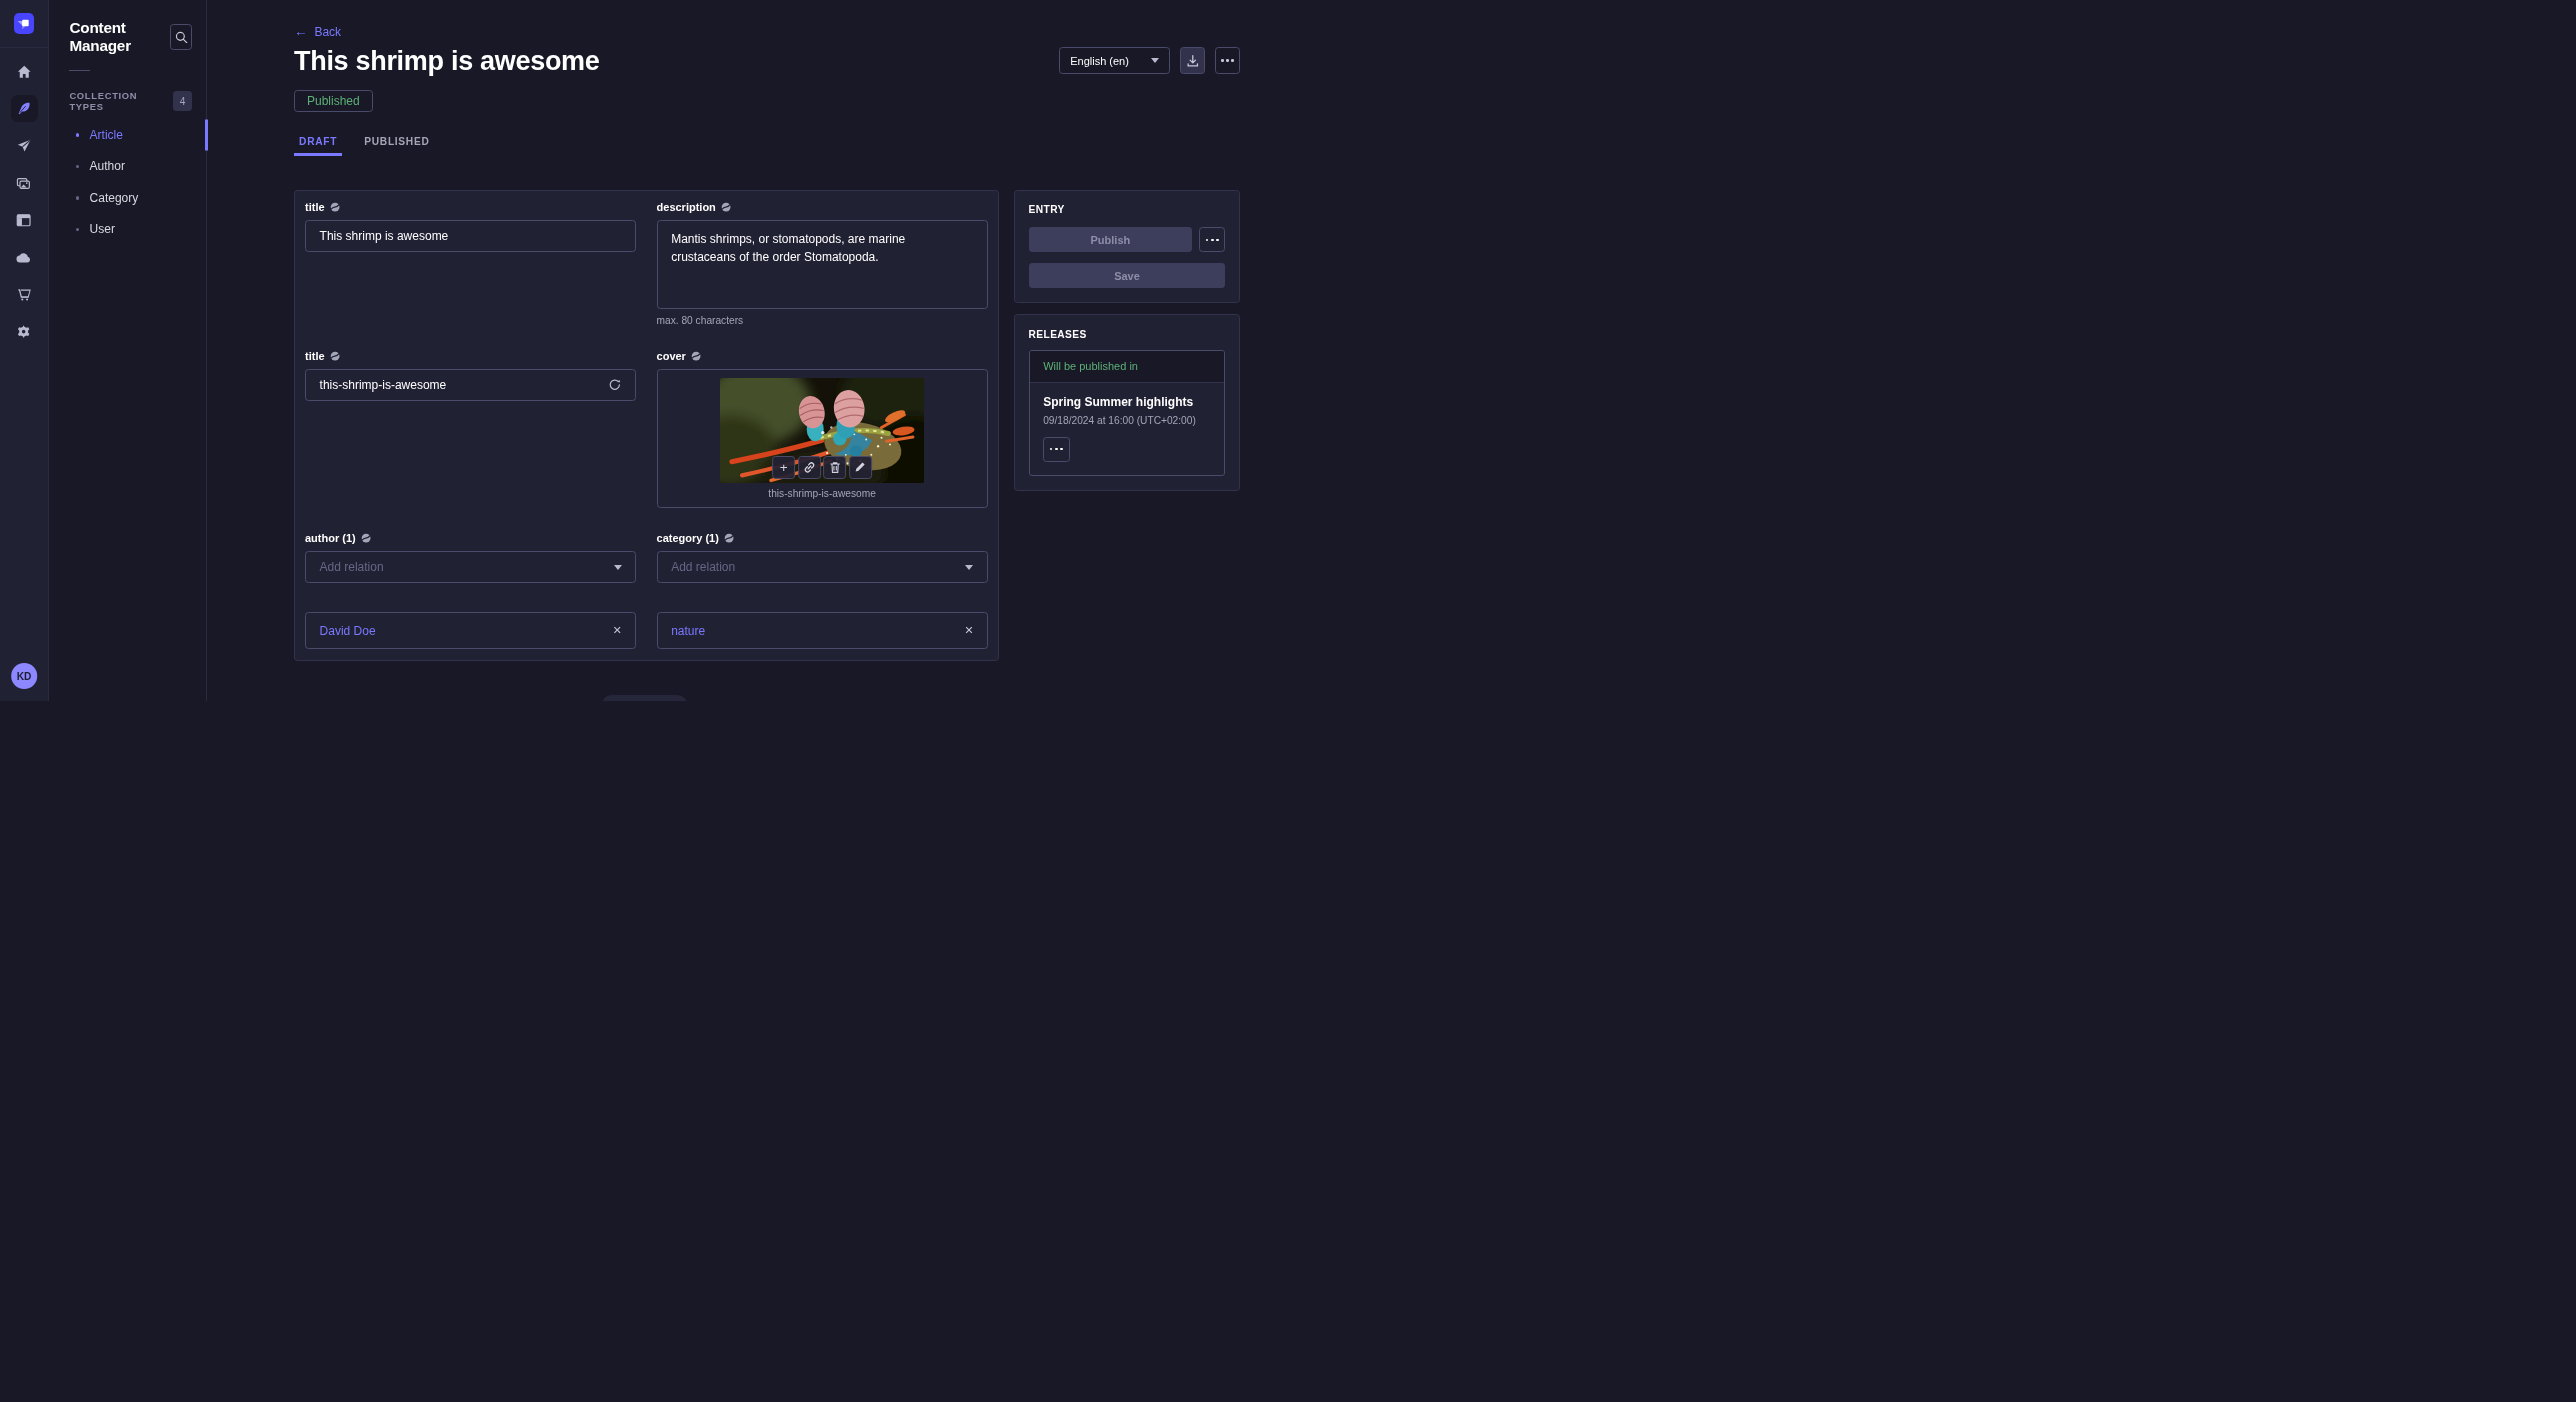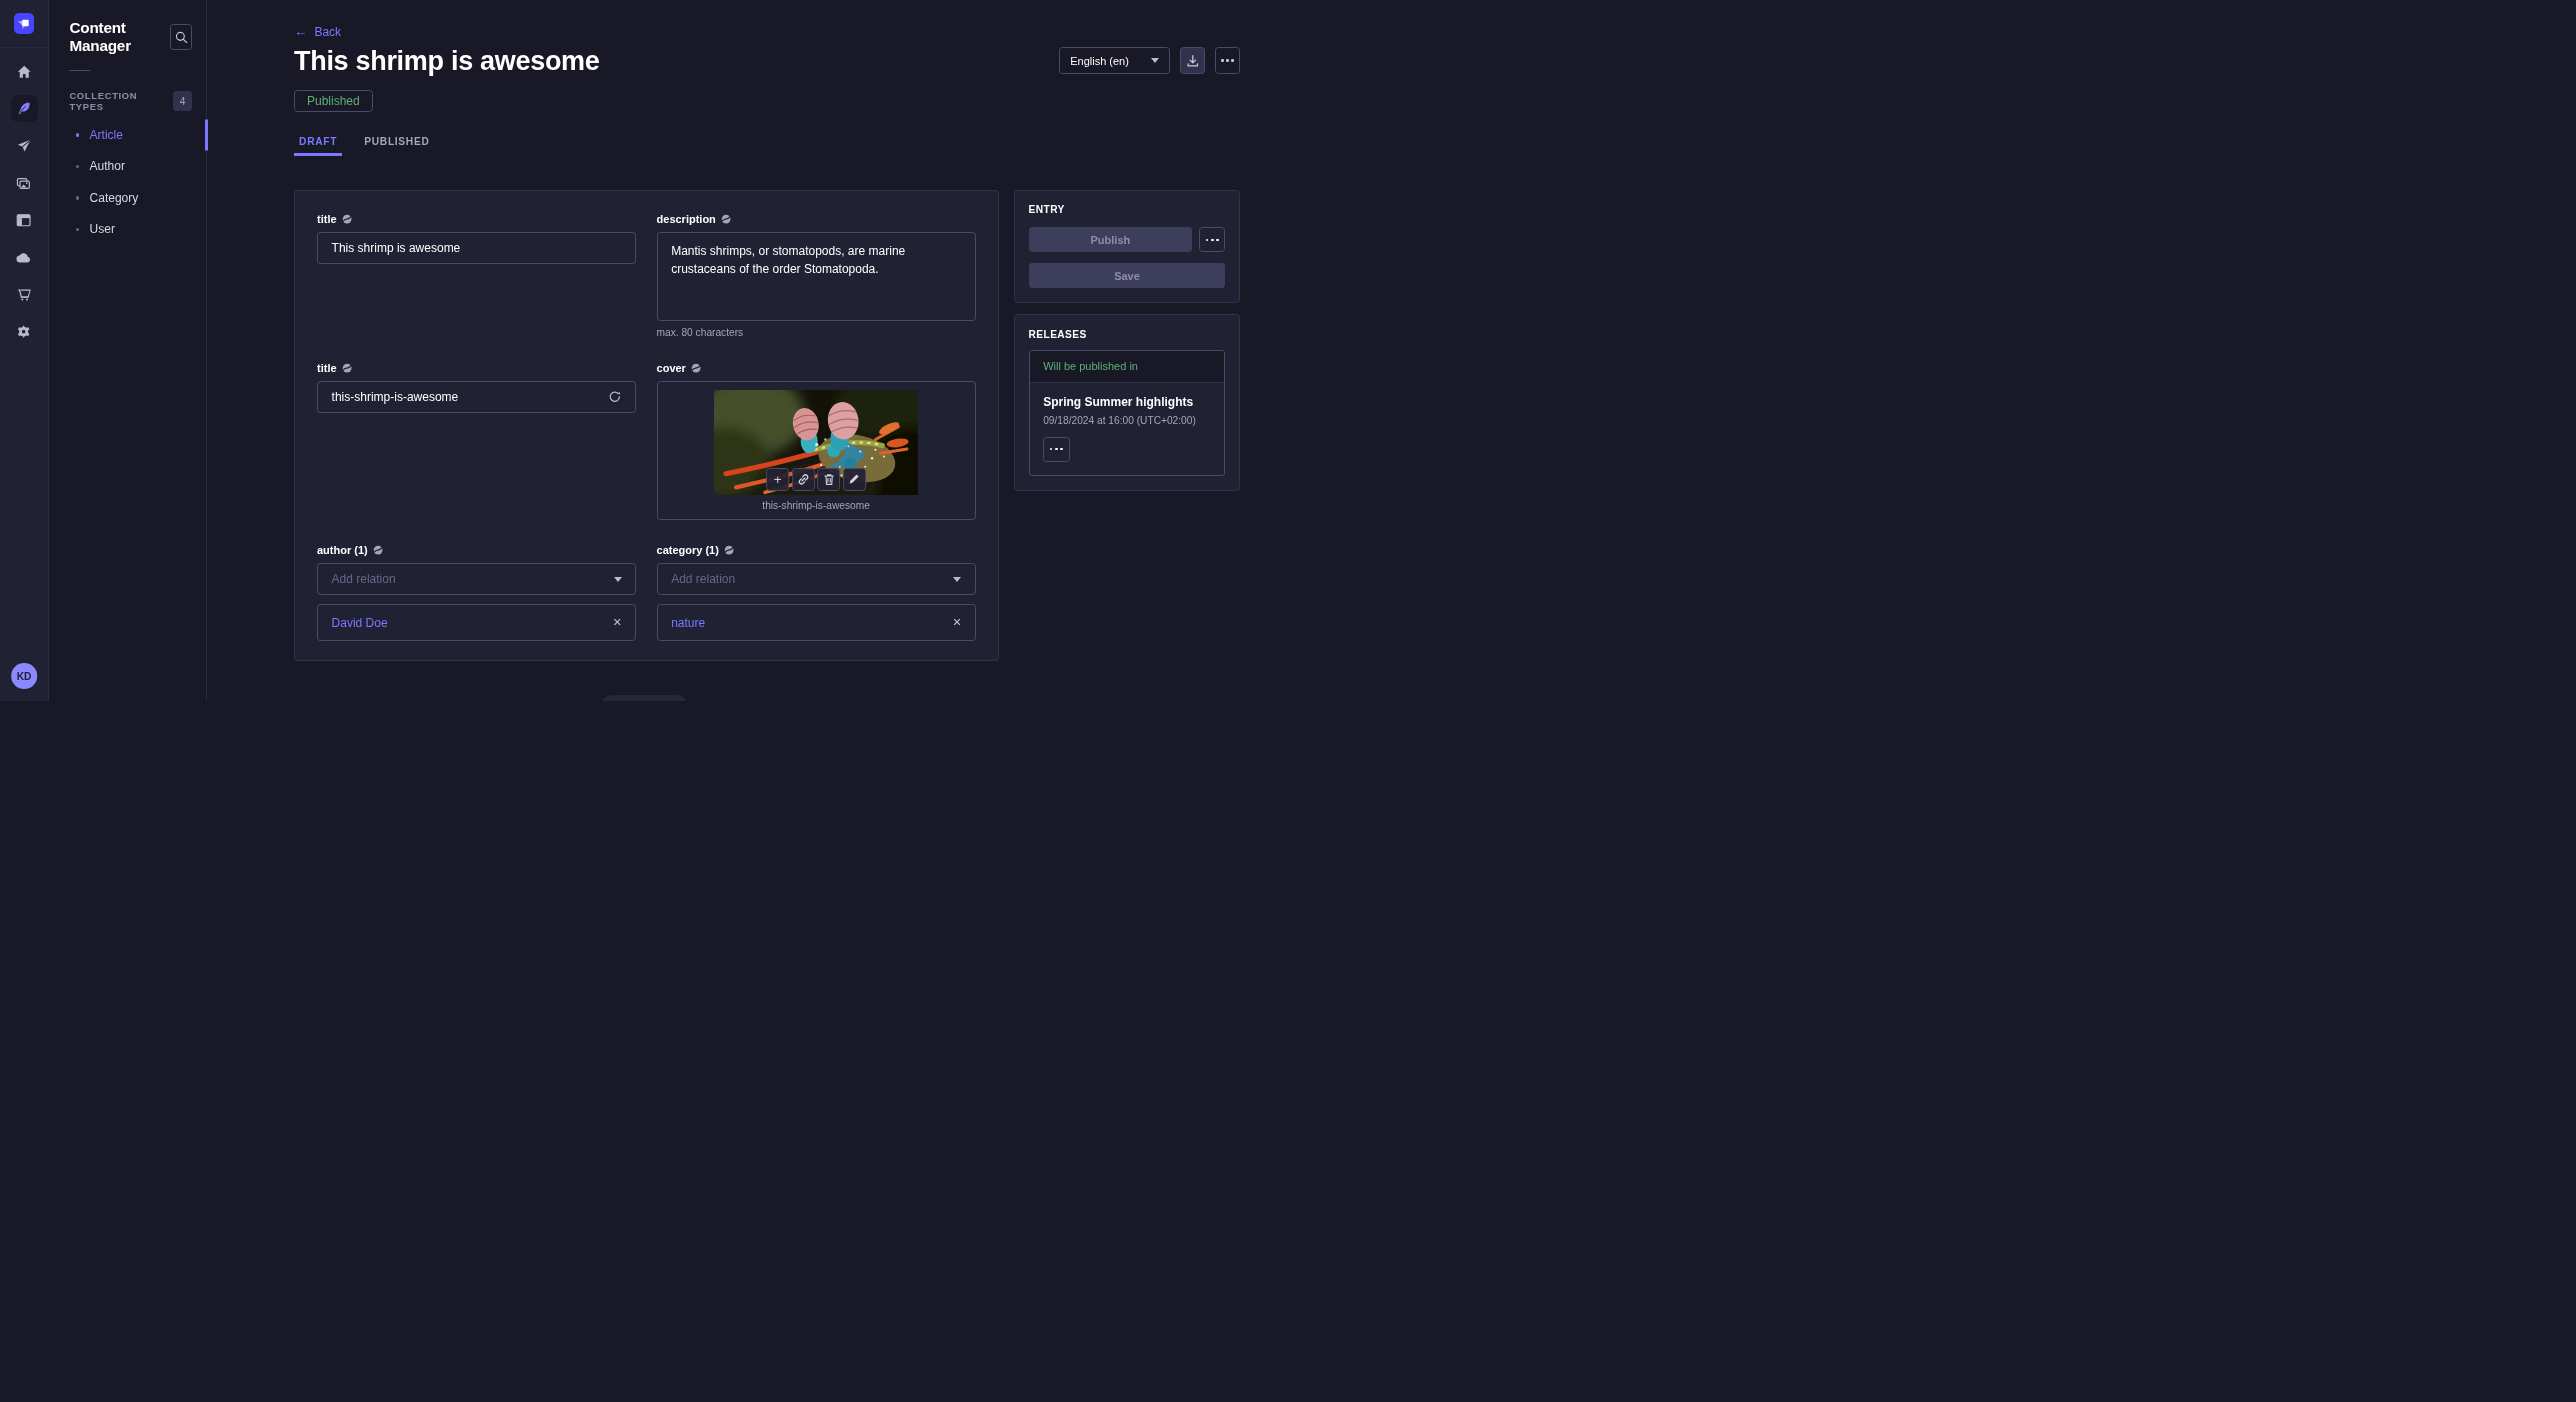--- a/index.html
+++ b/index.html
@@ -78,21 +78,21 @@
   .tab { padding:0 5.1px 8.5px; font-size:10.2px; font-weight:700; letter-spacing:0.7px;
           color:#a5a5ba; position:relative; cursor:pointer; }
   .tab.active { color:#7b79ff; }
   .tab.active::after { content:''; position:absolute; left:0; right:0; bottom:0;
           height:2.6px; background:#7b79ff; }
 
   .content { margin-top:34px; display:flex; gap:15.3px; align-items:flex-start; }
 
   
   .form-card { flex:1; height:471px; background:#212134; border:0.9px solid #32324d;
-          border-radius:3.4px; padding:22px; display:grid;
+          border-radius:3.4px; padding:10px; display:grid;
           grid-template-columns:1fr 1fr; column-gap:20.4px; row-gap:24px;
           align-content:start; }
   .field-label-row { display:flex; align-items:center; gap:5.1px; margin-bottom:6.8px; }
   .field-label { font-size:11px; font-weight:700; color:#fff; }
   .input, .textarea, .rel-select, .rel-item {
           border:0.9px solid #4a4a6a; border-radius:3.4px; background:transparent;
           font-size:12px; color:#fff; }
   .input { height:32px; display:flex; align-items:center; justify-content:space-between;
           padding:0 13.6px; cursor:text; }
   .textarea { height:89px; padding:9.4px 13.6px; line-height:1.5; cursor:text; }
@@ -105,21 +105,21 @@
           overflow:hidden; cursor:pointer; }
   .cover-toolbar { position:absolute; left:50%; bottom:4.3px; transform:translateX(-50%);
           display:flex; gap:2.6px; }
   .tool-btn { width:23px; height:23px; background:rgba(33,33,52,.93);
           border:0.9px solid #4a4a6a; border-radius:3.4px; color:#d2d2e0; font-size:13.6px;
           display:flex; align-items:center; justify-content:center; cursor:pointer; }
   .cover-caption { margin-top:5.1px; font-size:10.2px; color:#a5a5ba; }
 
   .rel-select { height:32px; display:flex; align-items:center;
           justify-content:space-between; padding:0 13.6px; color:#666687; cursor:pointer; }
-  .rel-item { margin-top:9px; height:37px; display:flex; align-items:center;
+  .rel-item { margin-top:29px; height:37px; display:flex; align-items:center;
           justify-content:space-between; padding:0 13.6px; }
   .rel-link { color:#7b79ff; cursor:pointer; }
   .x-btn { color:#c8c8da; font-size:14.5px; line-height:1; cursor:pointer; }
 
   
   .side { width:226px; flex:none; }
   .panel { background:#212134; border:0.9px solid #32324d; border-radius:3.4px; padding:13.6px; }
   .panel-title { font-size:10.2px; font-weight:700; letter-spacing:0.4px; color:#fff; }
   .entry-buttons { margin-top:12px; display:flex; gap:6.8px; }
   .btn-disabled { flex:1; height:25px; background:#3d3d5c; border:none; border-radius:3.4px;

